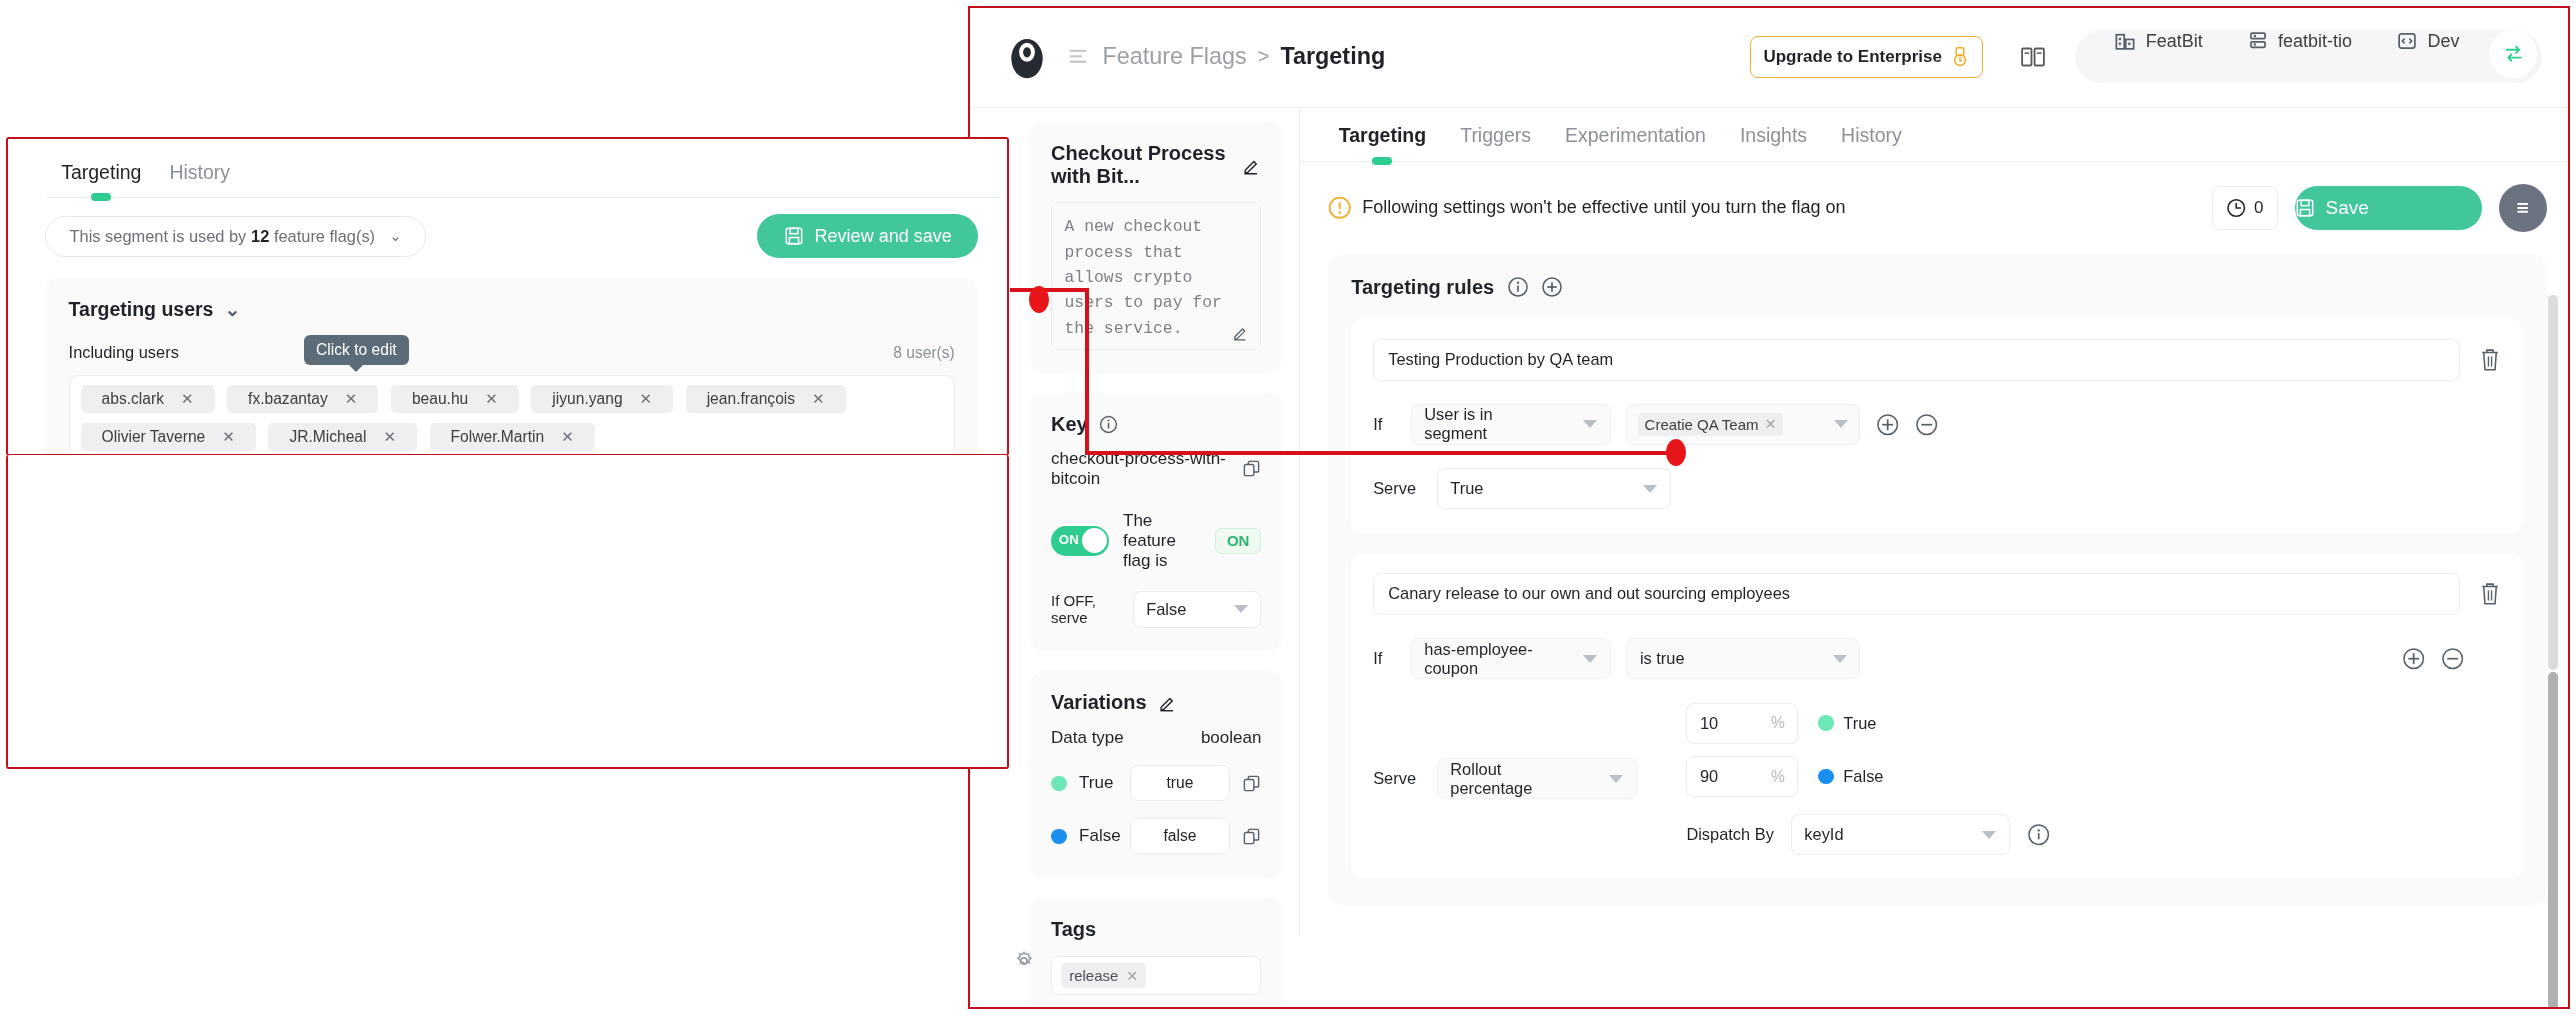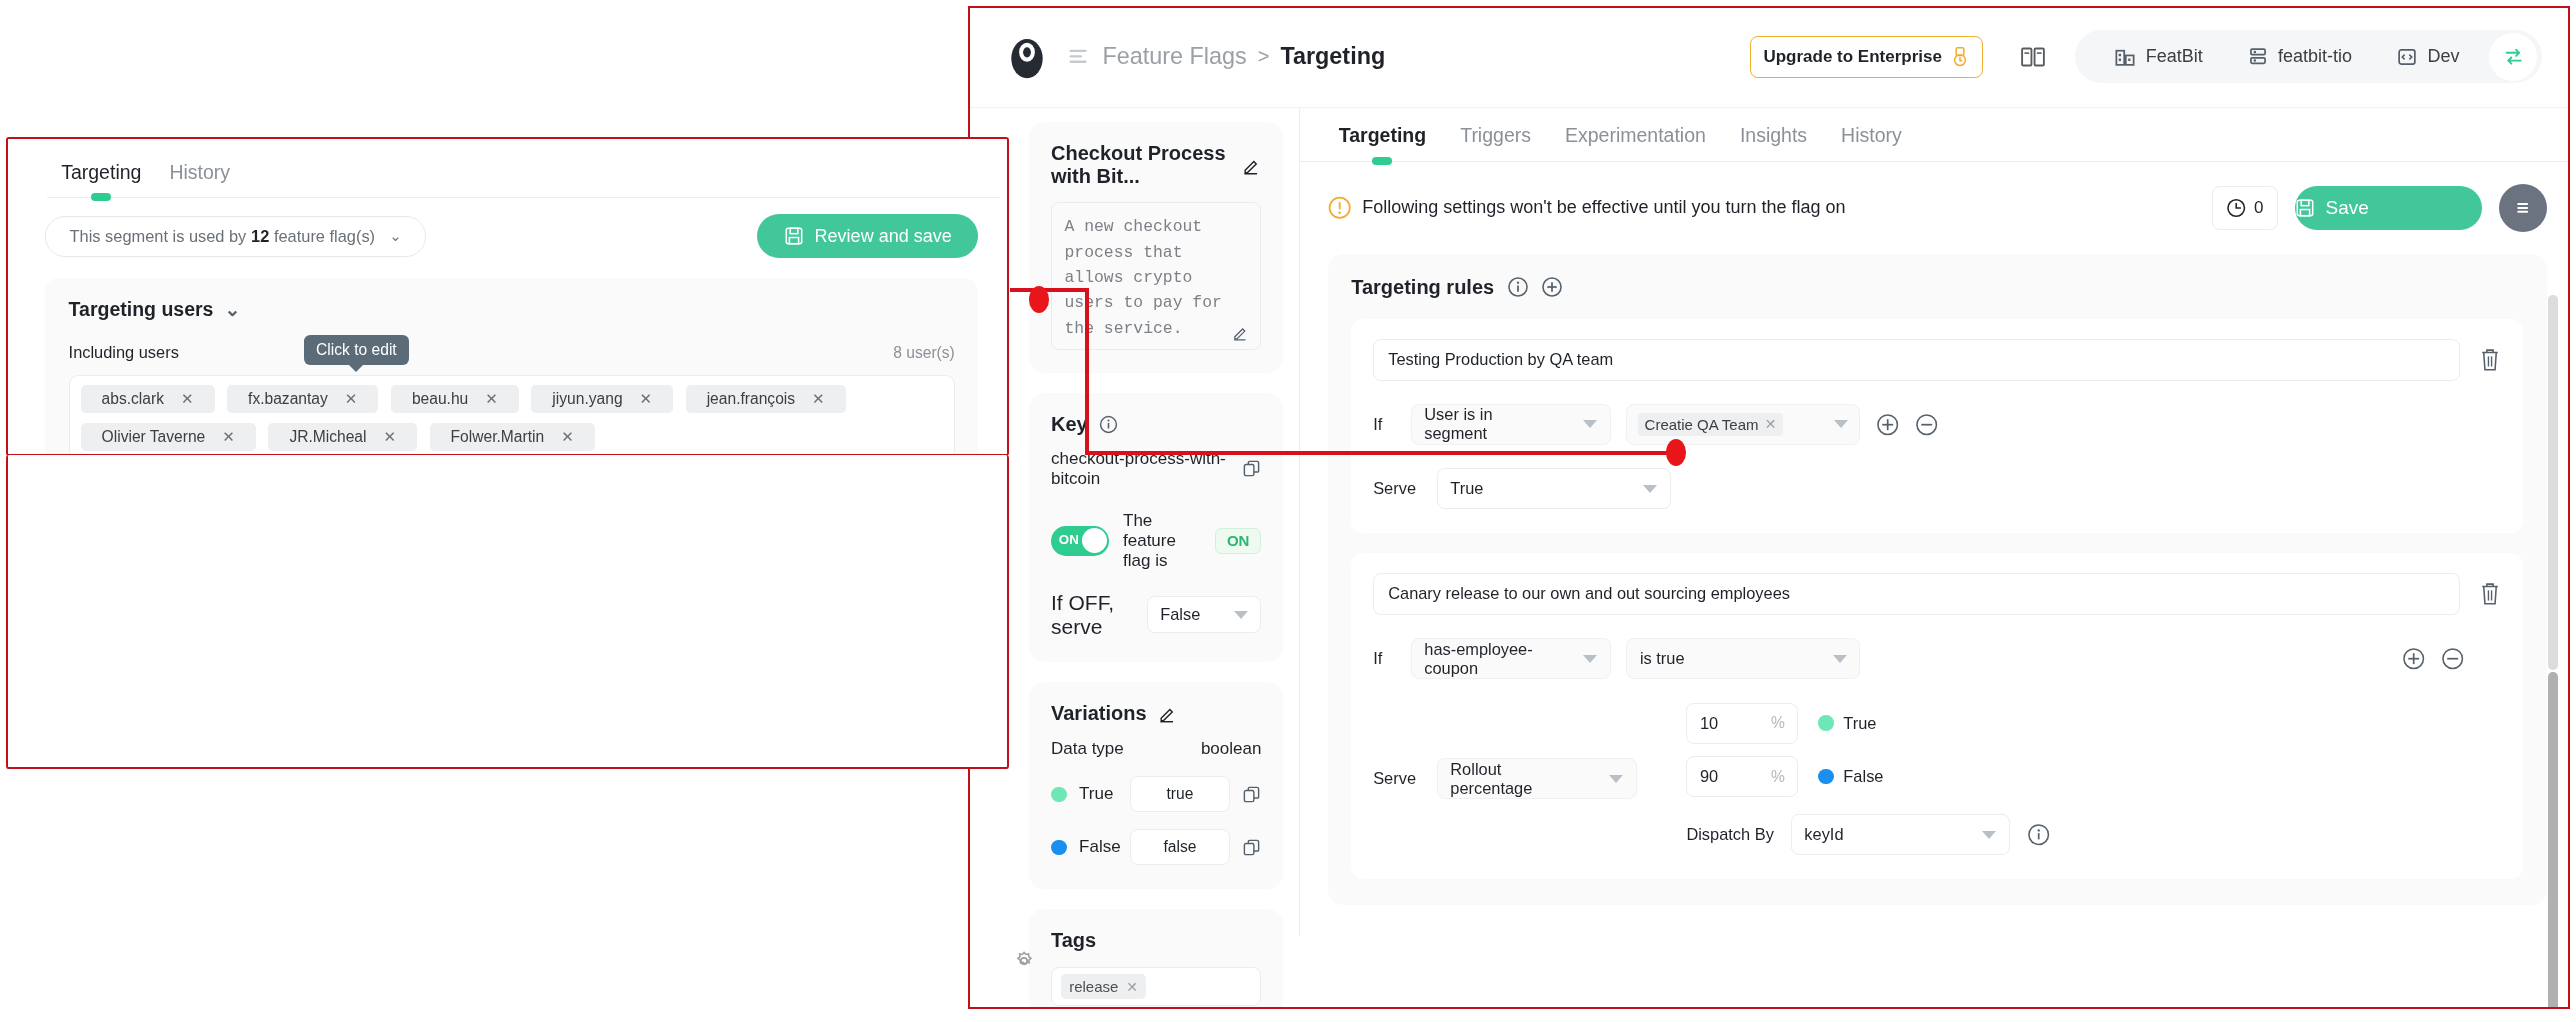--- a/index.html
+++ b/index.html
@@ -35,21 +35,21 @@
   .upgrade-btn {
     border:1.6px solid #f0ad2e; color:#1f2329; background:#fff;
     border-radius:7.8px; height:42px; padding:0 12.5px;
     display:flex; align-items:center; gap:7.8px;
     font-size:17px; font-weight:700; cursor:pointer;
   }
   .medal-icon { width:20px; height:20px; flex:none; }
   .book-icon { width:28px; height:28px; margin-left:28px; opacity:.85; }
   .env-pill {
     margin-left:20px; background:#f5f6f7; border-radius:26.5px; height:53px;
-    display:flex; align-items:center; padding:0 4.7px 0 17px; gap:0;
+    display:flex; align-items:flex-start; padding:0 4.7px 0 17px; gap:0;
   }
   .env-item { display:flex; align-items:center; gap:9.4px; padding:0 22px; cursor:pointer; }
   .env-item svg { width:22px; height:22px; flex:none; }
   .env-item span { font-size:18px; color:#3c4043; }
   .swap-btn {
     width:48px; height:48px; border-radius:50%; background:#fff;
     display:flex; align-items:center; justify-content:center; cursor:pointer;
     margin-left:7.8px;
   }
 
@@ -76,21 +76,21 @@
     position:relative; cursor:pointer; flex:none;
   }
   .toggle .knob { position:absolute; right:2.3px; top:2.3px; width:25px; height:25px; border-radius:50%; background:#fff;}
   .toggle .on-lbl { position:absolute; left:7.8px; top:6.2px; font-size:13.3px; color:#fff; font-weight:600;}
   .tg-text { font-size:17px; color:#1f2329;}
   .on-badge {
     background:#eefaf0; color:#2bb673; border:0.8px solid #d3f0dd;
     border-radius:6.2px; padding:3.1px 11px; font-size:15px; font-weight:600;
   }
   .off-serve-row { display:flex; align-items:center; gap:14px; margin-top:20px;}
-  .off-serve-row .lbl { font-size:21px; color:#1f2329;}
+  .off-serve-row .lbl { font-size:15px; color:#1f2329;}
   .select {
     background:#fff; border:0.8px solid #ececec; border-radius:7.8px;
     height:37px; display:flex; align-items:center; padding:0 12.5px;
     font-size:16.4px; color:#1f2329; cursor:pointer; position:relative;gap:24px;
   }
   .select .caret { margin-left:auto; width:0;height:0;border-left:7px solid transparent;border-right:7px solid transparent;border-top:8.6px solid #b9bfc6;}
   .vrow { display:flex; align-items:center; margin-top:17px; }
   .vdot { width:15.6px; height:15.6px; border-radius:50%; flex:none; margin-right:12.5px;}
   .vlabel { font-size:17px; color:#1f2329;}
   .vval {

